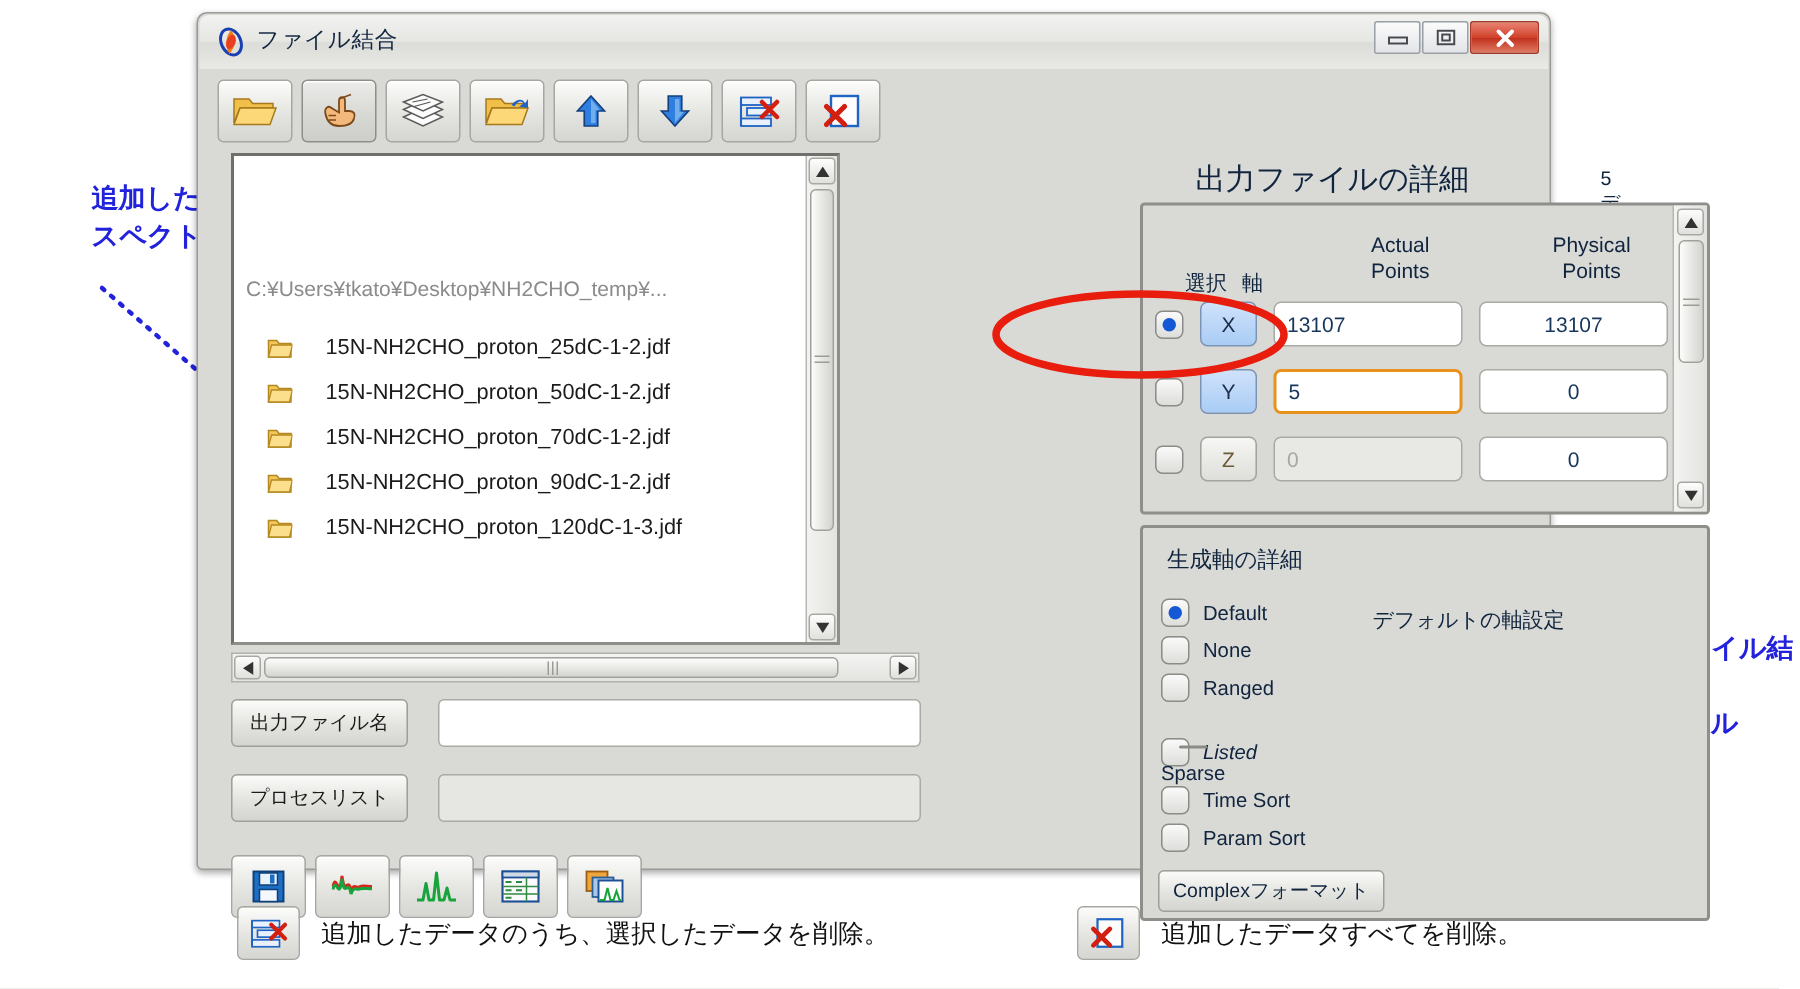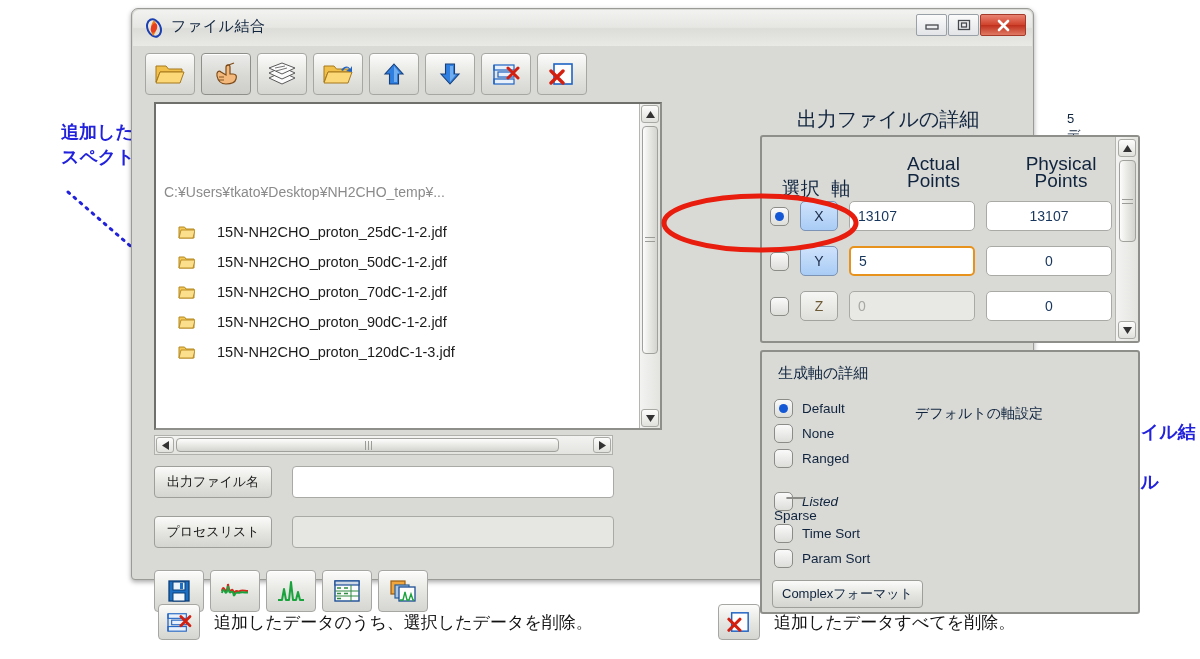--- a/index.html
+++ b/index.html
@@ -45,21 +45,21 @@
     background:linear-gradient(to bottom,#fcfcfb,#e4e4e0 55%,#d5d5d1);
     display:flex;align-items:center;justify-content:center;cursor:pointer;
     box-shadow:inset 0 1px 0 #fff;
   }
   .tbtn.active{
     background:linear-gradient(to bottom,#ececeb,#d8d8d4 55%,#cdcdc9);
     border-color:#8e8e8a;
   }
   
   .listframe{
-    position:absolute;left:17px;top:53px;width:508px;height:328px;
+    position:absolute;left:17px;top:53px;width:406px;height:328px;
     background:#fff;border:2px solid #8e8e8a;border-top-color:#6f6f6b;
     border-left-color:#6f6f6b;box-sizing:border-box;
   }
   .listinner{position:absolute;left:0;top:0;right:20px;bottom:0;overflow:hidden;background:#fff;}
   .path-row{
     position:absolute;left:8px;top:80px;font-size:14px;color:#8b8b8b;white-space:nowrap;
   }
   .file-row{
     position:absolute;left:22px;height:30px;display:flex;align-items:center;gap:22px;
     font-size:14.5px;color:#1b1b1b;white-space:nowrap;cursor:pointer;
@@ -113,21 +113,21 @@
   .bottom-tools{position:absolute;left:17px;top:521px;display:flex;gap:6px;}
   
   .rp-title{position:absolute;left:660px;top:57px;font-size:20px;color:#10243e;}
   .rp-count{position:absolute;left:930px;top:62px;font-size:13px;color:#10243e;}
   .axis-panel{
     position:absolute;left:623px;top:86px;width:380px;height:208px;
     background:#d9d9d6;border:2px solid #8e8e8a;box-sizing:border-box;
     border-radius:3px;
   }
   .col-head{
-    position:absolute;font-size:19px;color:#10243e;text-align:center;line-height:17px;
+    position:absolute;font-size:14px;color:#10243e;text-align:center;line-height:17px;
   }
   .axis-row{position:absolute;left:8px;display:flex;align-items:center;gap:11px;height:34px;}
   .radio{
     width:19px;height:19px;border:1px solid #8b8b87;border-radius:5px;
     background:linear-gradient(to bottom,#fafafa,#dddddA);
     display:flex;align-items:center;justify-content:center;cursor:pointer;box-sizing:border-box;
   }
   .radio .dot{width:9px;height:9px;border-radius:50%;background:#1558d6;display:none;}
   .radio.on .dot{display:block;}
   .axis-btn{

